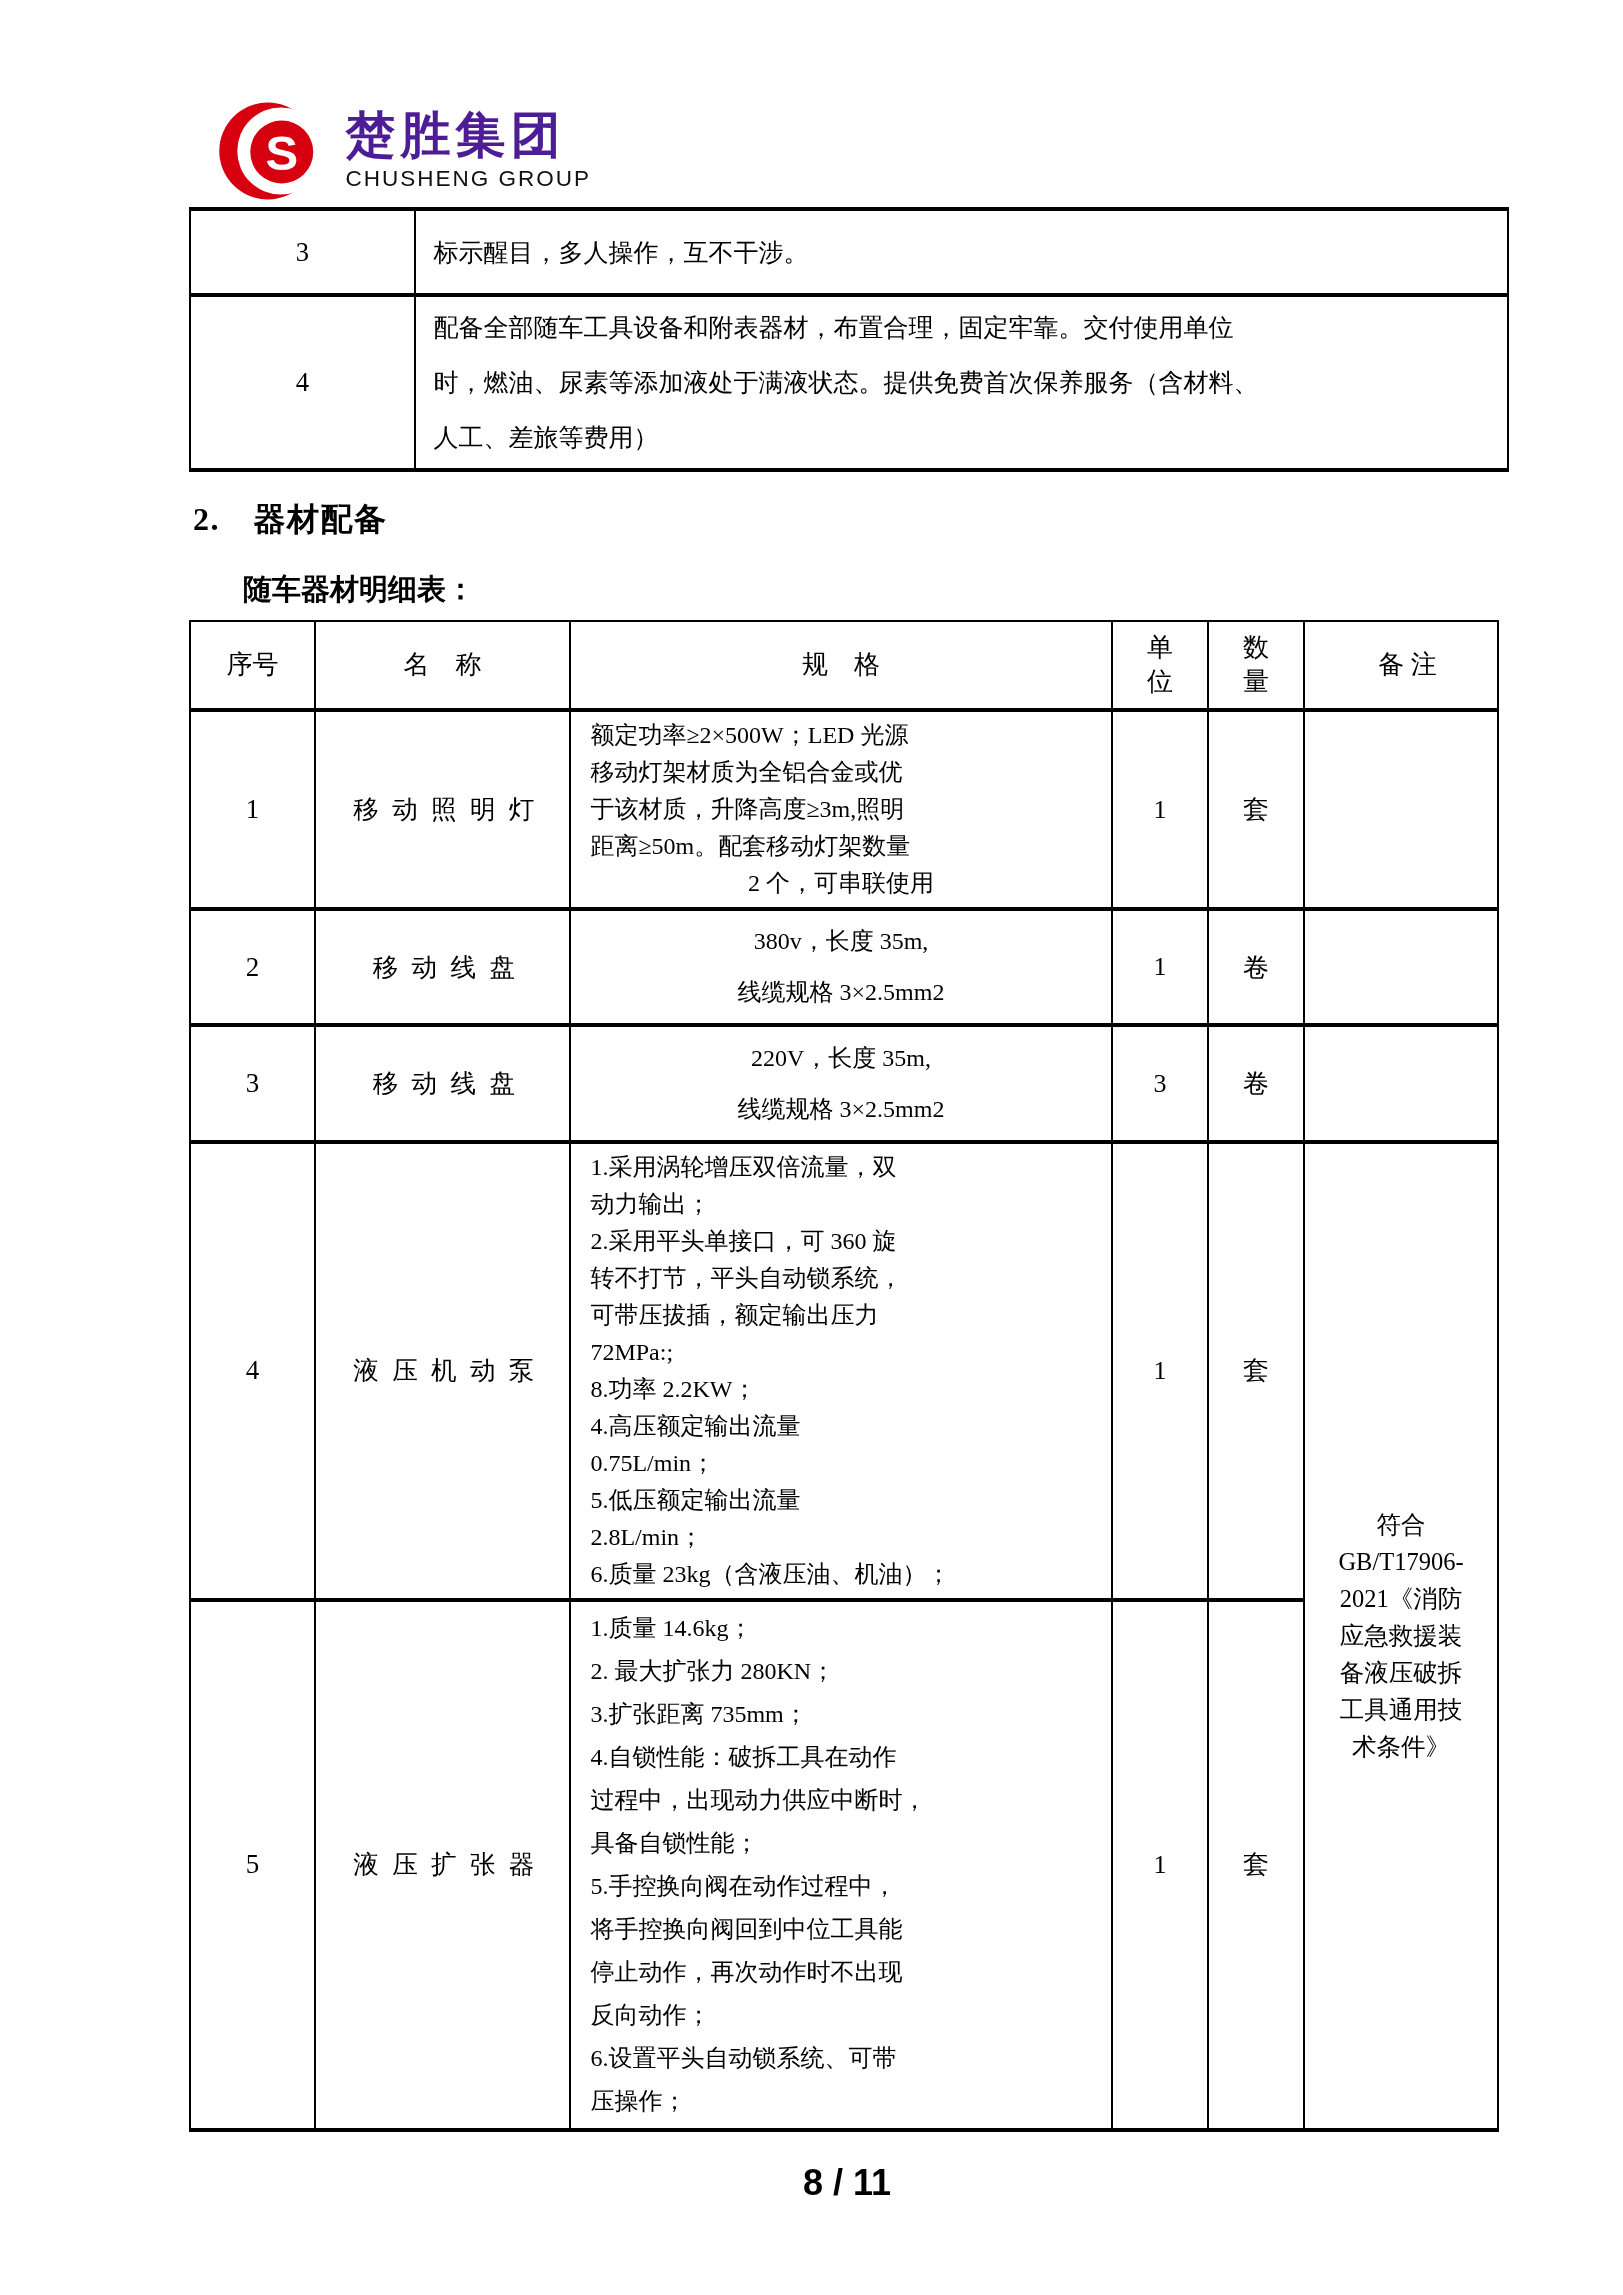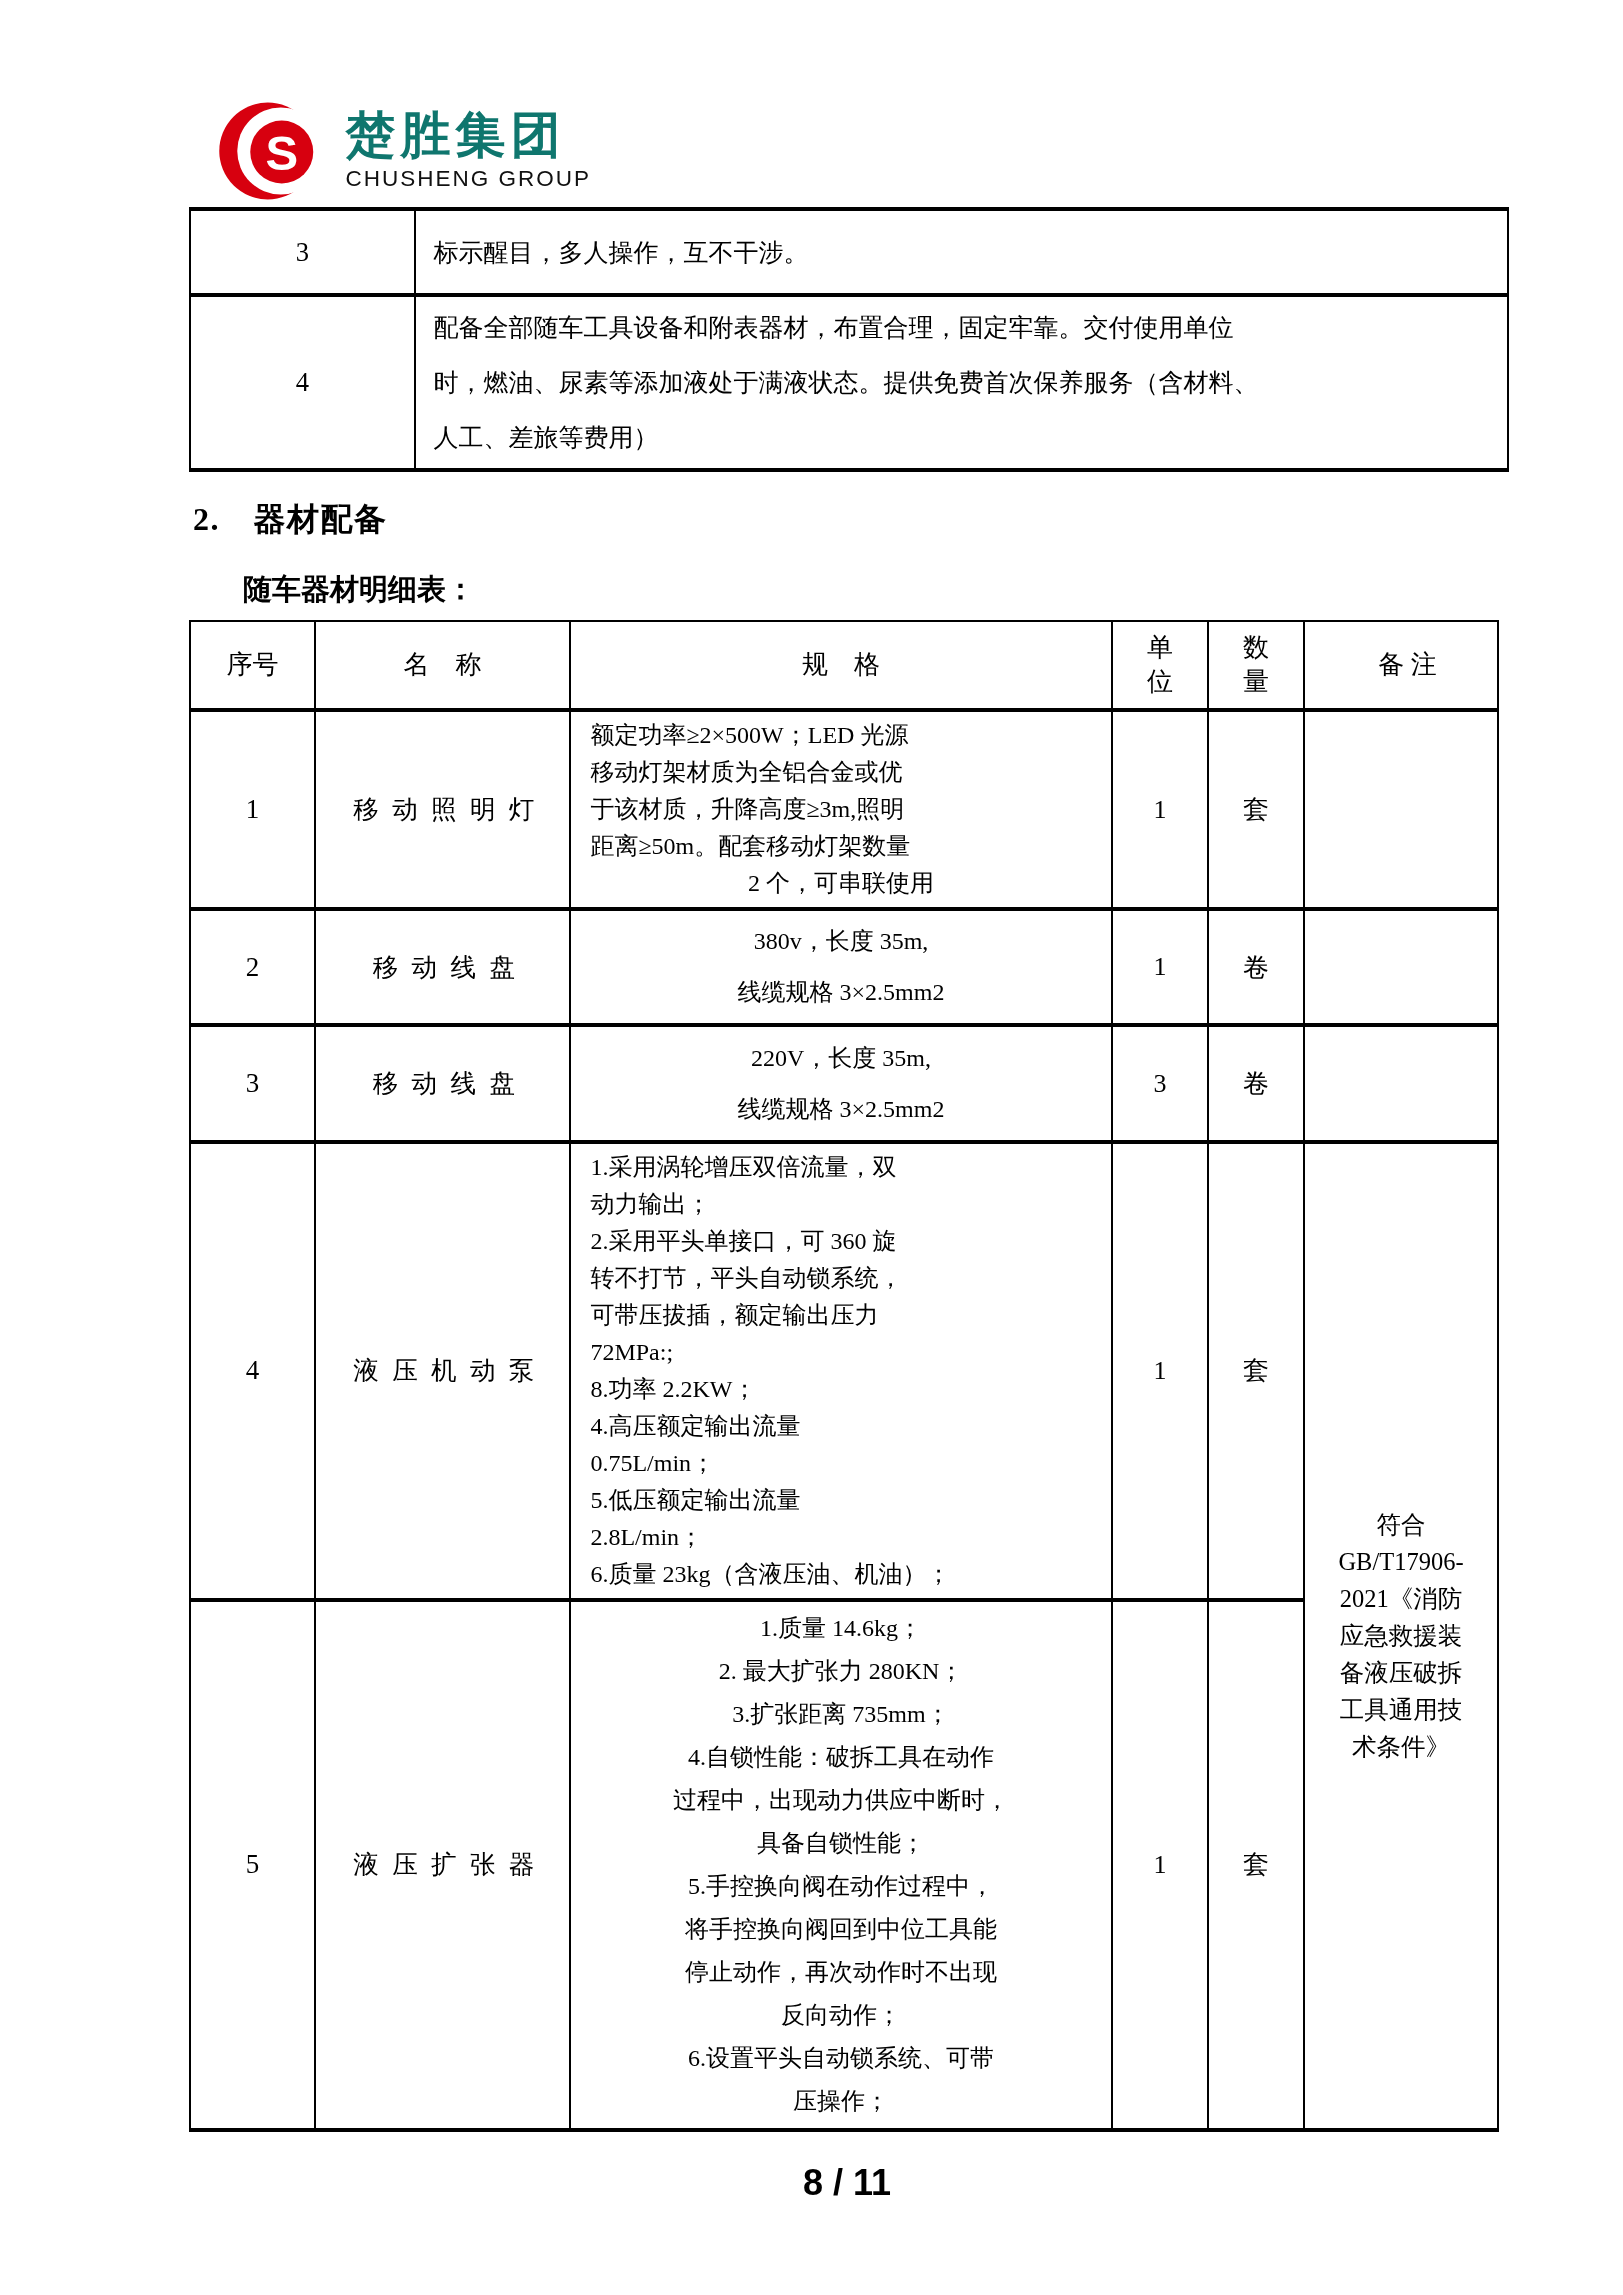--- a/index.html
+++ b/index.html
@@ -17,21 +17,21 @@
     margin:97px 0 0 215px;
     display:flex;
     align-items:center;
     gap:20.4px;
     height:107px;
   }
   .logo-mark{width:110px;height:110px;flex:0 0 auto;}
   .logo-text{display:flex;flex-direction:column;justify-content:center;}
   .logo-cn{
     font-family:"Liberation Sans","DejaVu Sans",sans-serif;
-    font-size:50px;font-weight:bold;letter-spacing:5.1px;line-height:1.05;color:#0f766e;
+    font-size:50px;font-weight:bold;letter-spacing:5.1px;line-height:1.05;color:#4c1d95;
   }
   .logo-en{
     font-family:"Liberation Sans","DejaVu Sans",sans-serif;
     font-size:22.5px;font-weight:normal;letter-spacing:2px;margin-top:5.1px;color:#111;
   }
   
   table.doc-table{
     border-collapse:collapse;
     table-layout:fixed;
     margin-left:189px;
@@ -77,21 +77,21 @@
   }
   .equip td.no-cell{text-align:center;font-size:27px;}
   .equip td.name-cell{
     text-align:center;font-size:25.6px;letter-spacing:13.3px;padding-left:17px;
   }
   .equip td.spec-cell{padding:5.1px 19.4px;font-size:24px;}
   .equip .spec-line{line-height:37px;text-align:left;}
   .equip .spec-line.center{text-align:center;}
   .equip tbody tr:nth-child(2) .spec-line,
   .equip tbody tr:nth-child(3) .spec-line{line-height:51px;text-align:center;}
-  .equip tbody tr:nth-child(5) .spec-line{line-height:43px;text-align:center;}
+  .equip tbody tr:nth-child(5) .spec-line{line-height:43px;}
   .equip td.unit-cell,.equip td.qty-cell{text-align:center;font-size:26px;}
   .equip td.note-cell{
     text-align:center;font-size:24.5px;padding:0 4.1px;vertical-align:middle;
   }
   .equip .note-line{line-height:37px;}
   
   .footer{
     margin-left:189px;
     width:1316px;
     text-align:center;

